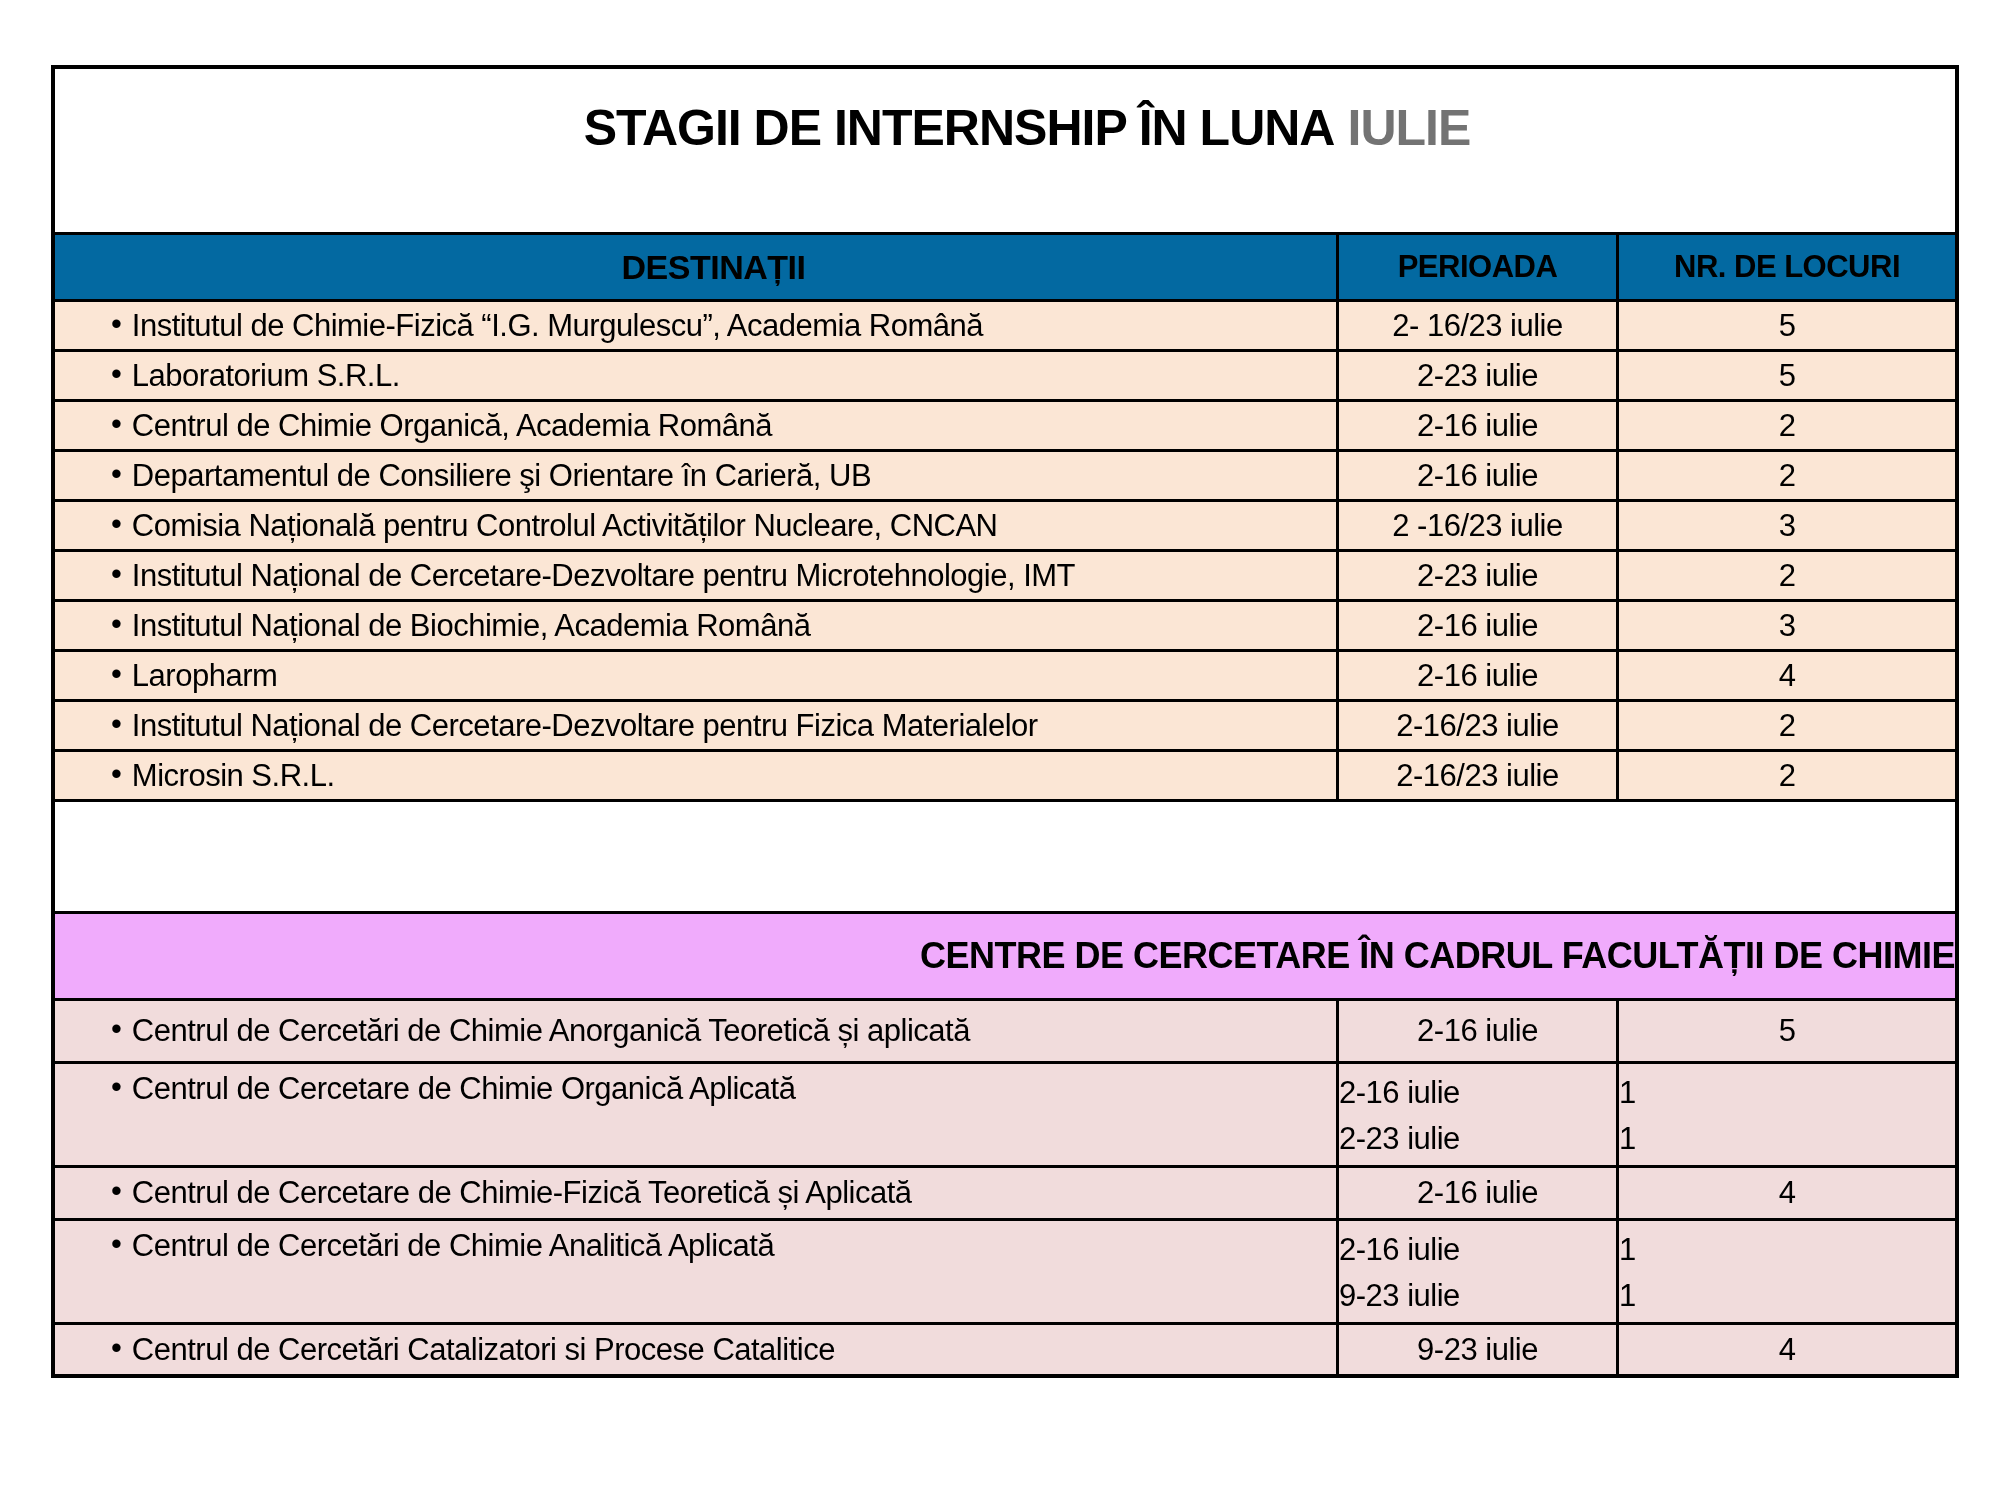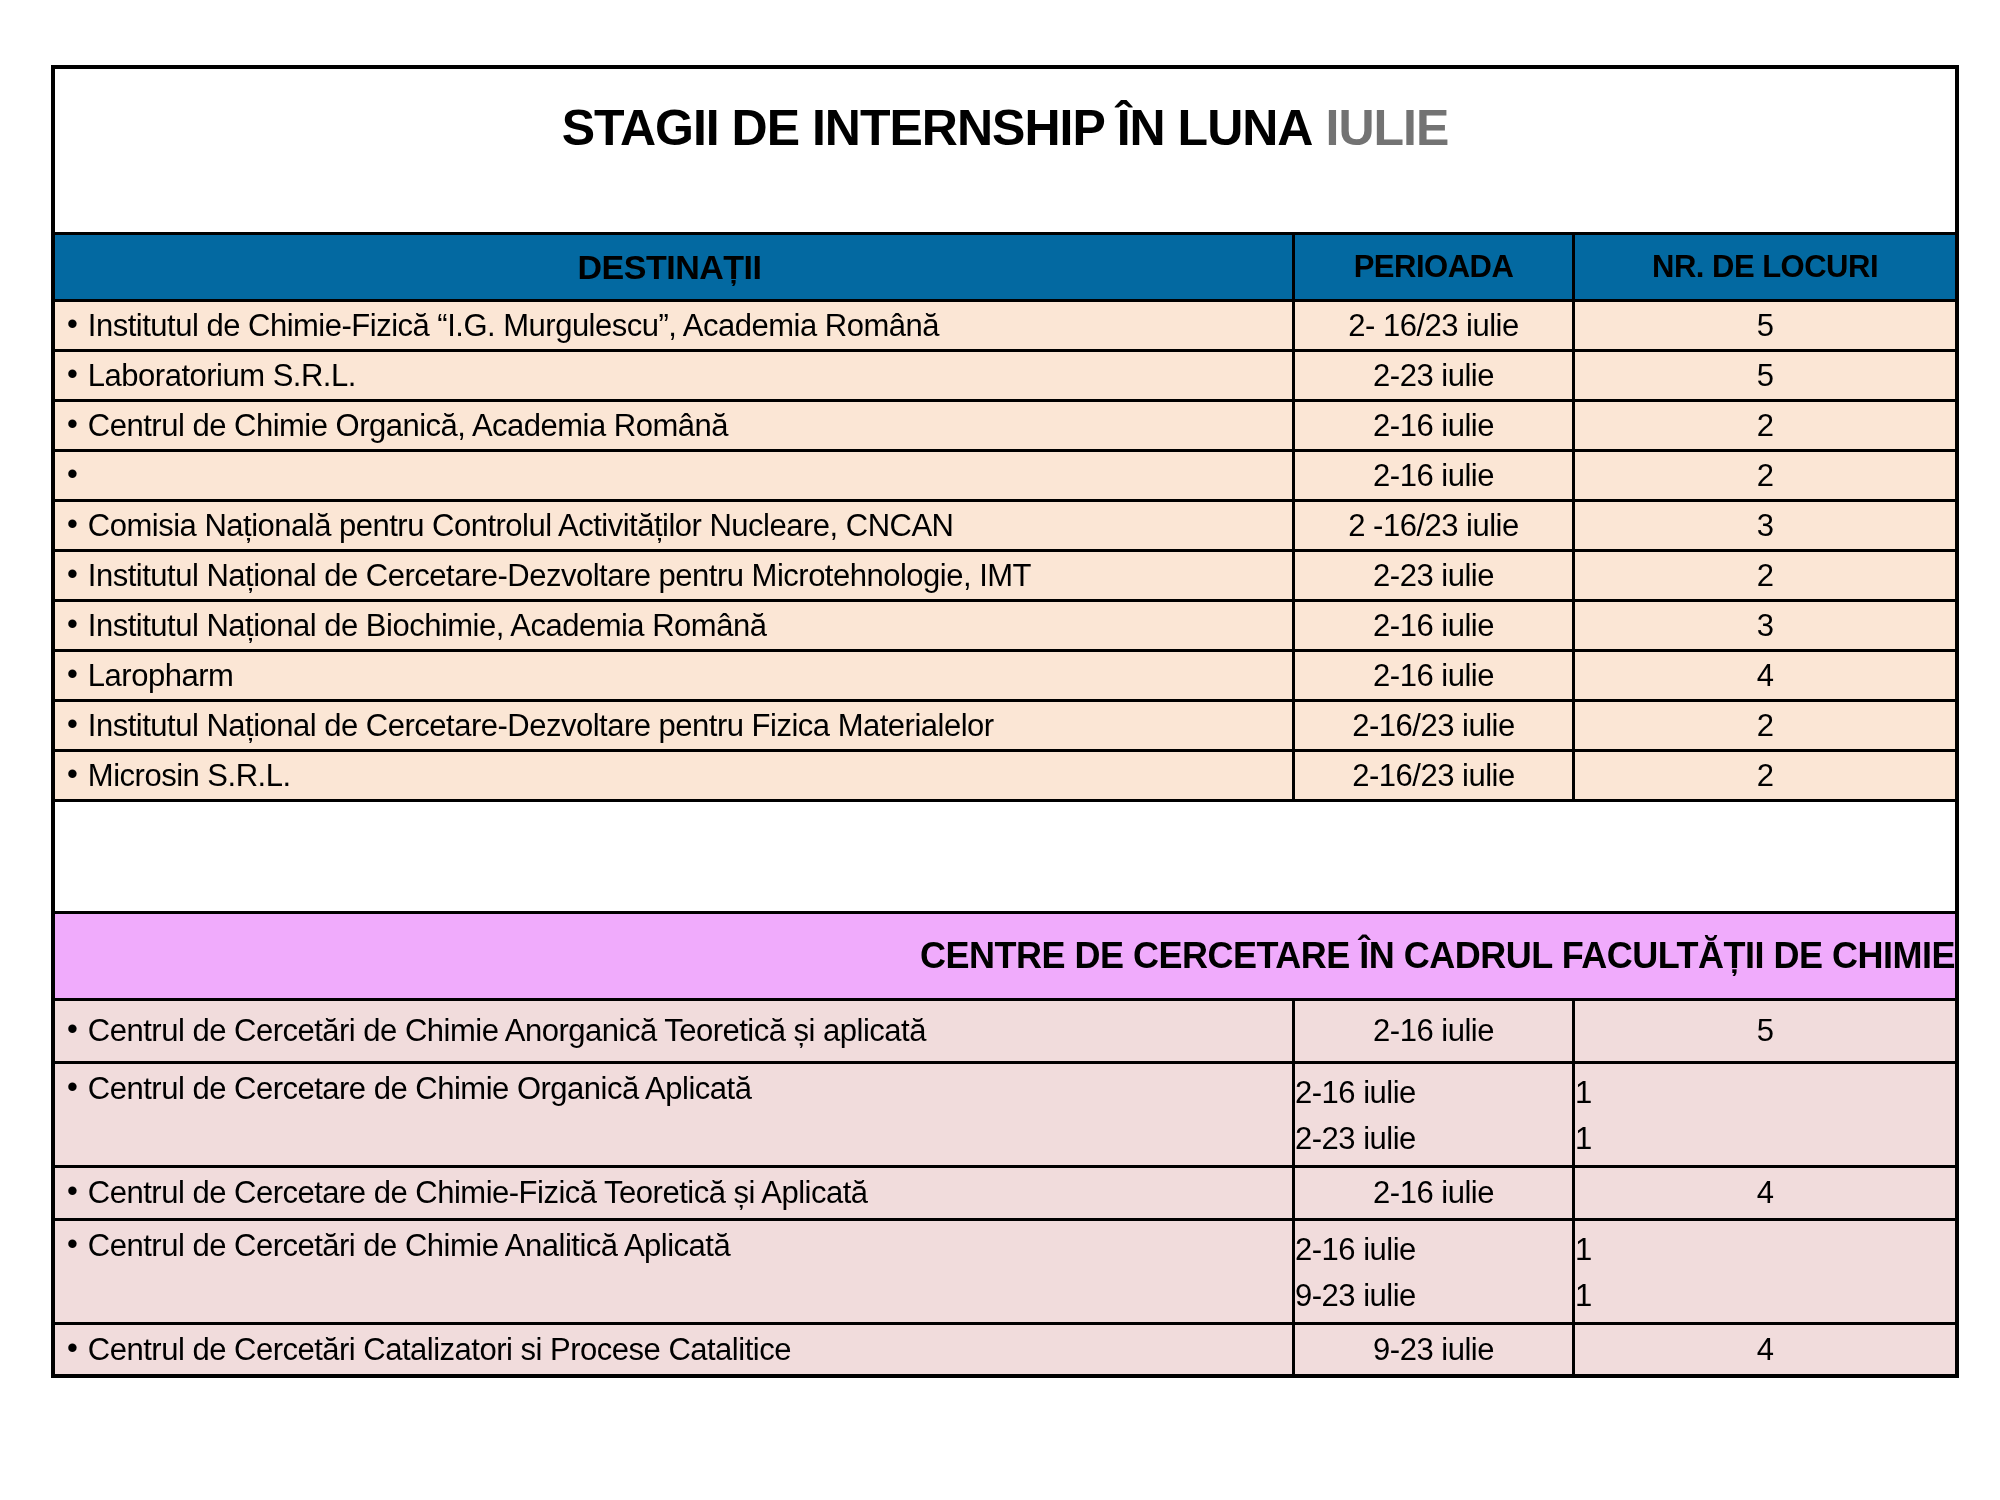--- a/index.html
+++ b/index.html
@@ -15,20 +15,21 @@
     left: 51px; top: 65px;
     width: 1908px;
     border: 4px solid #000;
     background: #fff;
   }
   .row {
     display: grid;
     grid-template-columns: 1237px 280px 1fr;
     border-top: 3px solid #000;
     background: #fbe6d5;
+    padding-left: 44px;
   }
   .row.first { border-top: none; }
   .row.full { display: flex; }
   .cell { display: flex; align-items: center; overflow: hidden; }
   .cell.mid, .cell.end { border-left: 3px solid #000; justify-content: center; text-align: right; }
   .cell.dest { padding-left: 12px; padding-right: 8px; }
 
   
   .r-title {
     height: 163px;
@@ -111,20 +112,21 @@
     <div class="cell dest">
         <span class="bullet">•</span>
         <span class="bodytext">Centrul de Chimie Organică, Academia Română</span>
       </div>
     <div class="cell mid">2-16 iulie</div>
     <div class="cell end">2</div>
   </div>
   <div class="row s1">
     <div class="cell dest">
         <span class="bullet">•</span>
+        <span class="bodytext">Departamentul de Consiliere şi Orientare în Carieră, UB</span>
       </div>
     <div class="cell mid">2-16 iulie</div>
     <div class="cell end">2</div>
   </div>
   <div class="row s1">
     <div class="cell dest">
         <span class="bullet">•</span>
         <span class="bodytext">Comisia Națională pentru Controlul Activităților Nucleare, CNCAN</span>
       </div>
     <div class="cell mid">2 -16/23 iulie</div>

